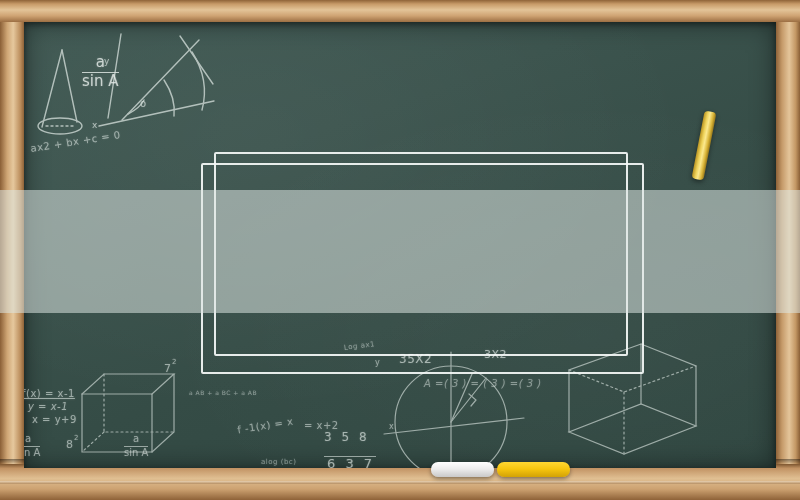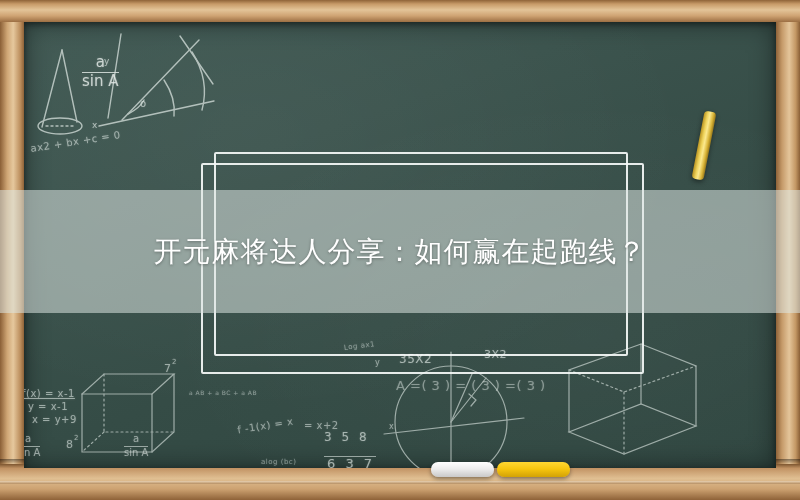--- a/index.html
+++ b/index.html
@@ -152,21 +152,21 @@
         <span class="num">a</span>
         <span class="bar"></span>
         <span class="den">sin A</span>
       </div>
       <div class="chalk-text" style="left:80px;top:34px;font-size:9px;opacity:.7;">y</div>
       <div class="chalk-text" style="left:68px;top:98px;font-size:9px;opacity:.7;">x</div>
       <div class="chalk-text" style="left:116px;top:76px;font-size:10px;opacity:.7;">o</div>
       <div class="chalk-text" style="left:6px;top:114px;font-size:10px;transform:rotate(-9deg);opacity:.62;">ax2 + bx +c = 0</div>
 
       <div class="chalk-text" style="left:-2px;top:366px;font-size:10px;opacity:.62;text-decoration:underline;">f(x) = x-1</div>
-      <div class="chalk-text" style="left:4px;top:379px;font-size:10px;opacity:.62;">y = x-1</div>
+      <div class="chalk-text" style="left:4px;top:379px;font-size:10px;opacity:.62;font-style:italic;">y = x-1</div>
       <div class="chalk-text" style="left:8px;top:392px;font-size:10px;opacity:.62;">x = y+9</div>
       <div class="frac" style="left:-8px;top:412px;font-size:10px;opacity:.6;">
         <span class="num">a</span>
         <span class="bar"></span>
         <span class="den">sin A</span>
       </div>
       <div class="chalk-text" style="left:42px;top:416px;font-size:11px;opacity:.62;">8</div>
       <div class="chalk-text" style="left:50px;top:412px;font-size:7px;opacity:.62;">2</div>
       <div class="frac" style="left:100px;top:412px;font-size:10px;opacity:.6;">
         <span class="num">a</span>
@@ -175,35 +175,34 @@
       </div>
       <div class="chalk-text" style="left:140px;top:340px;font-size:11px;opacity:.62;">7</div>
       <div class="chalk-text" style="left:148px;top:336px;font-size:7px;opacity:.62;">2</div>
       <div class="chalk-text" style="left:165px;top:367px;font-size:6px;opacity:.5;">a AB + a BC + a AB</div>
 
       <div class="chalk-text" style="left:213px;top:398px;font-size:10px;transform:rotate(-9deg);opacity:.58;">f -1(x) = x</div>
       <div class="chalk-text" style="left:237px;top:436px;font-size:7px;opacity:.5;">alog (bc)</div>
       <div class="chalk-text" style="left:320px;top:320px;font-size:7px;transform:rotate(-7deg);opacity:.5;">Log  ax1</div>
       <div class="chalk-text" style="left:375px;top:330px;font-size:12px;opacity:.68;">35X2</div>
       <div class="chalk-text" style="left:460px;top:326px;font-size:11px;opacity:.68;">3X2</div>
-      <div class="chalk-text" style="left:372px;top:356px;font-size:13px;opacity:.5;">A =( 3 ) = ( 3 ) =( 3 )</div>
+      <div class="chalk-text" style="left:400px;top:356px;font-size:10px;opacity:.5;font-style:italic;">A =( 3 ) = ( 3 ) =( 3 )</div>
       <div class="chalk-text" style="left:351px;top:336px;font-size:8px;opacity:.6;">y</div>
       <div class="chalk-text" style="left:365px;top:400px;font-size:8px;opacity:.6;">x</div>
       <div class="chalk-text" style="left:280px;top:398px;font-size:10px;opacity:.58;">= x+2</div>
       <div class="chalk-text" style="left:300px;top:408px;font-size:12px;letter-spacing:3px;opacity:.68;">3 5 8</div>
       <div class="chalk-text" style="left:300px;top:421px;font-size:13px;letter-spacing:3px;opacity:.68;margin-top:36px;">2 7 9</div>
       <div class="chalk-text" style="left:300px;top:434px;width:52px;height:1px;background:#dfe8e4;opacity:.6;"></div>
       <div class="chalk-text" style="left:303px;top:434px;font-size:13px;letter-spacing:3px;opacity:.68;">6 3 7</div>
     </div>
 
     <div class="rect outer"></div>
     <div class="rect inner"></div>
 
     <div class="chalk-stick chalk-yellow-board"></div>
   </div>
 
   <div class="band"></div>
-  <div class="title">开元麻将达人分享：如何赢在起跑线？</div>
 
   <div class="chalk-stick tray-chalk-white"></div>
   <div class="chalk-stick tray-chalk-yellow"></div>
 
 </div>
 
 </body></html>

